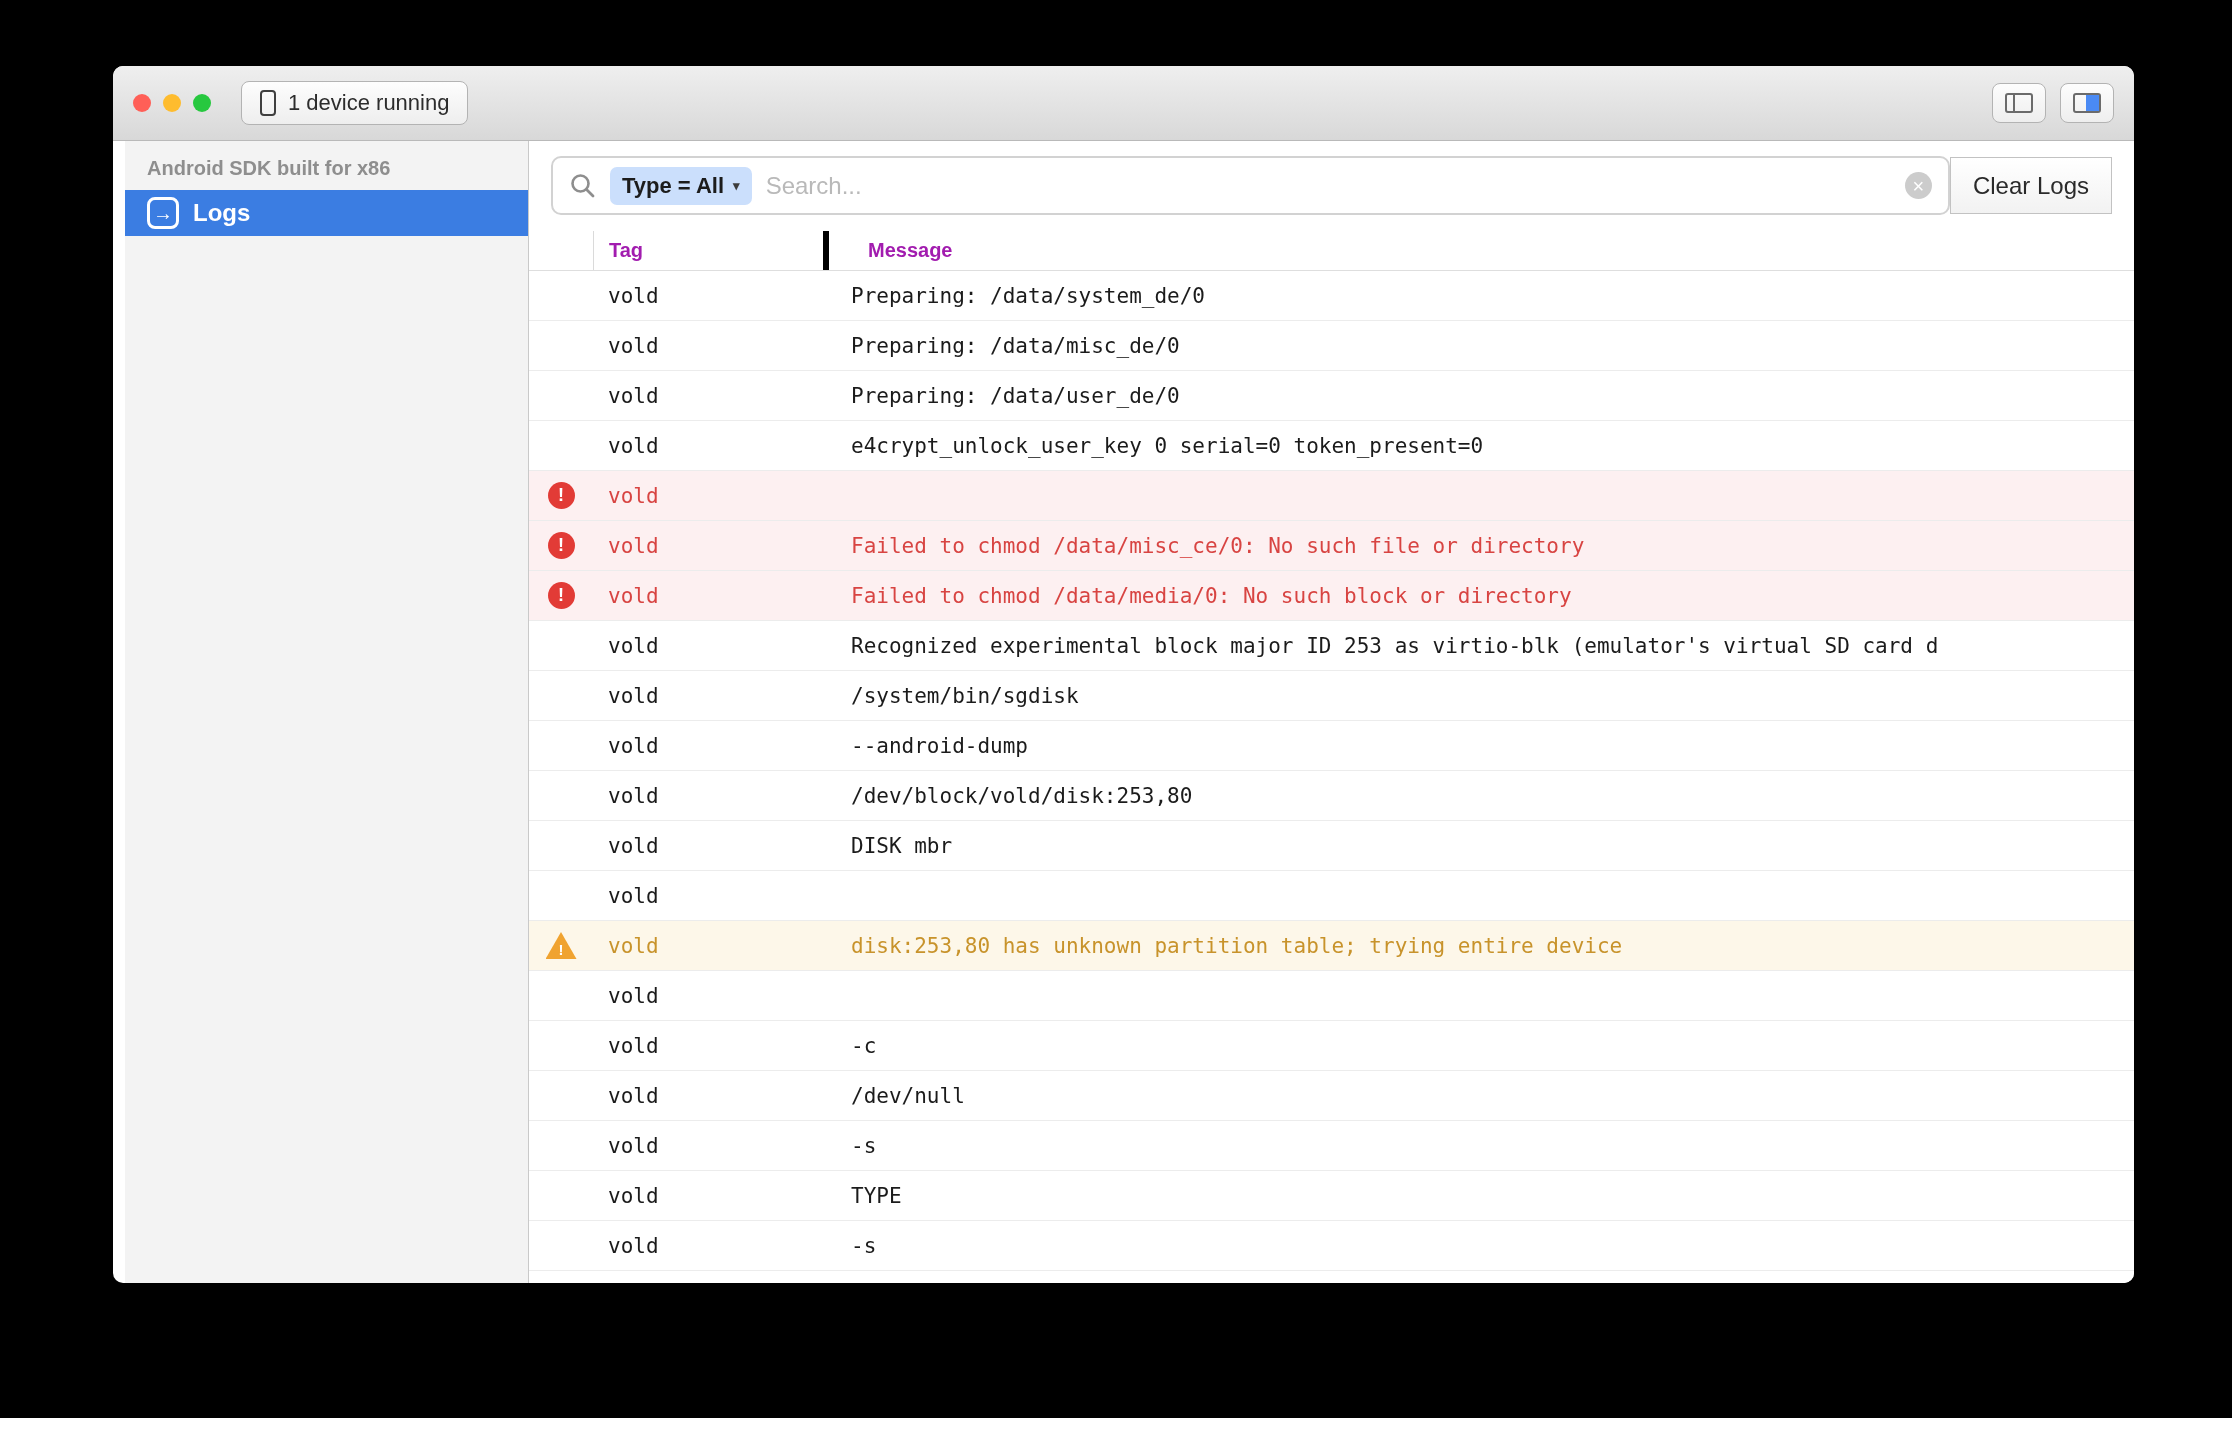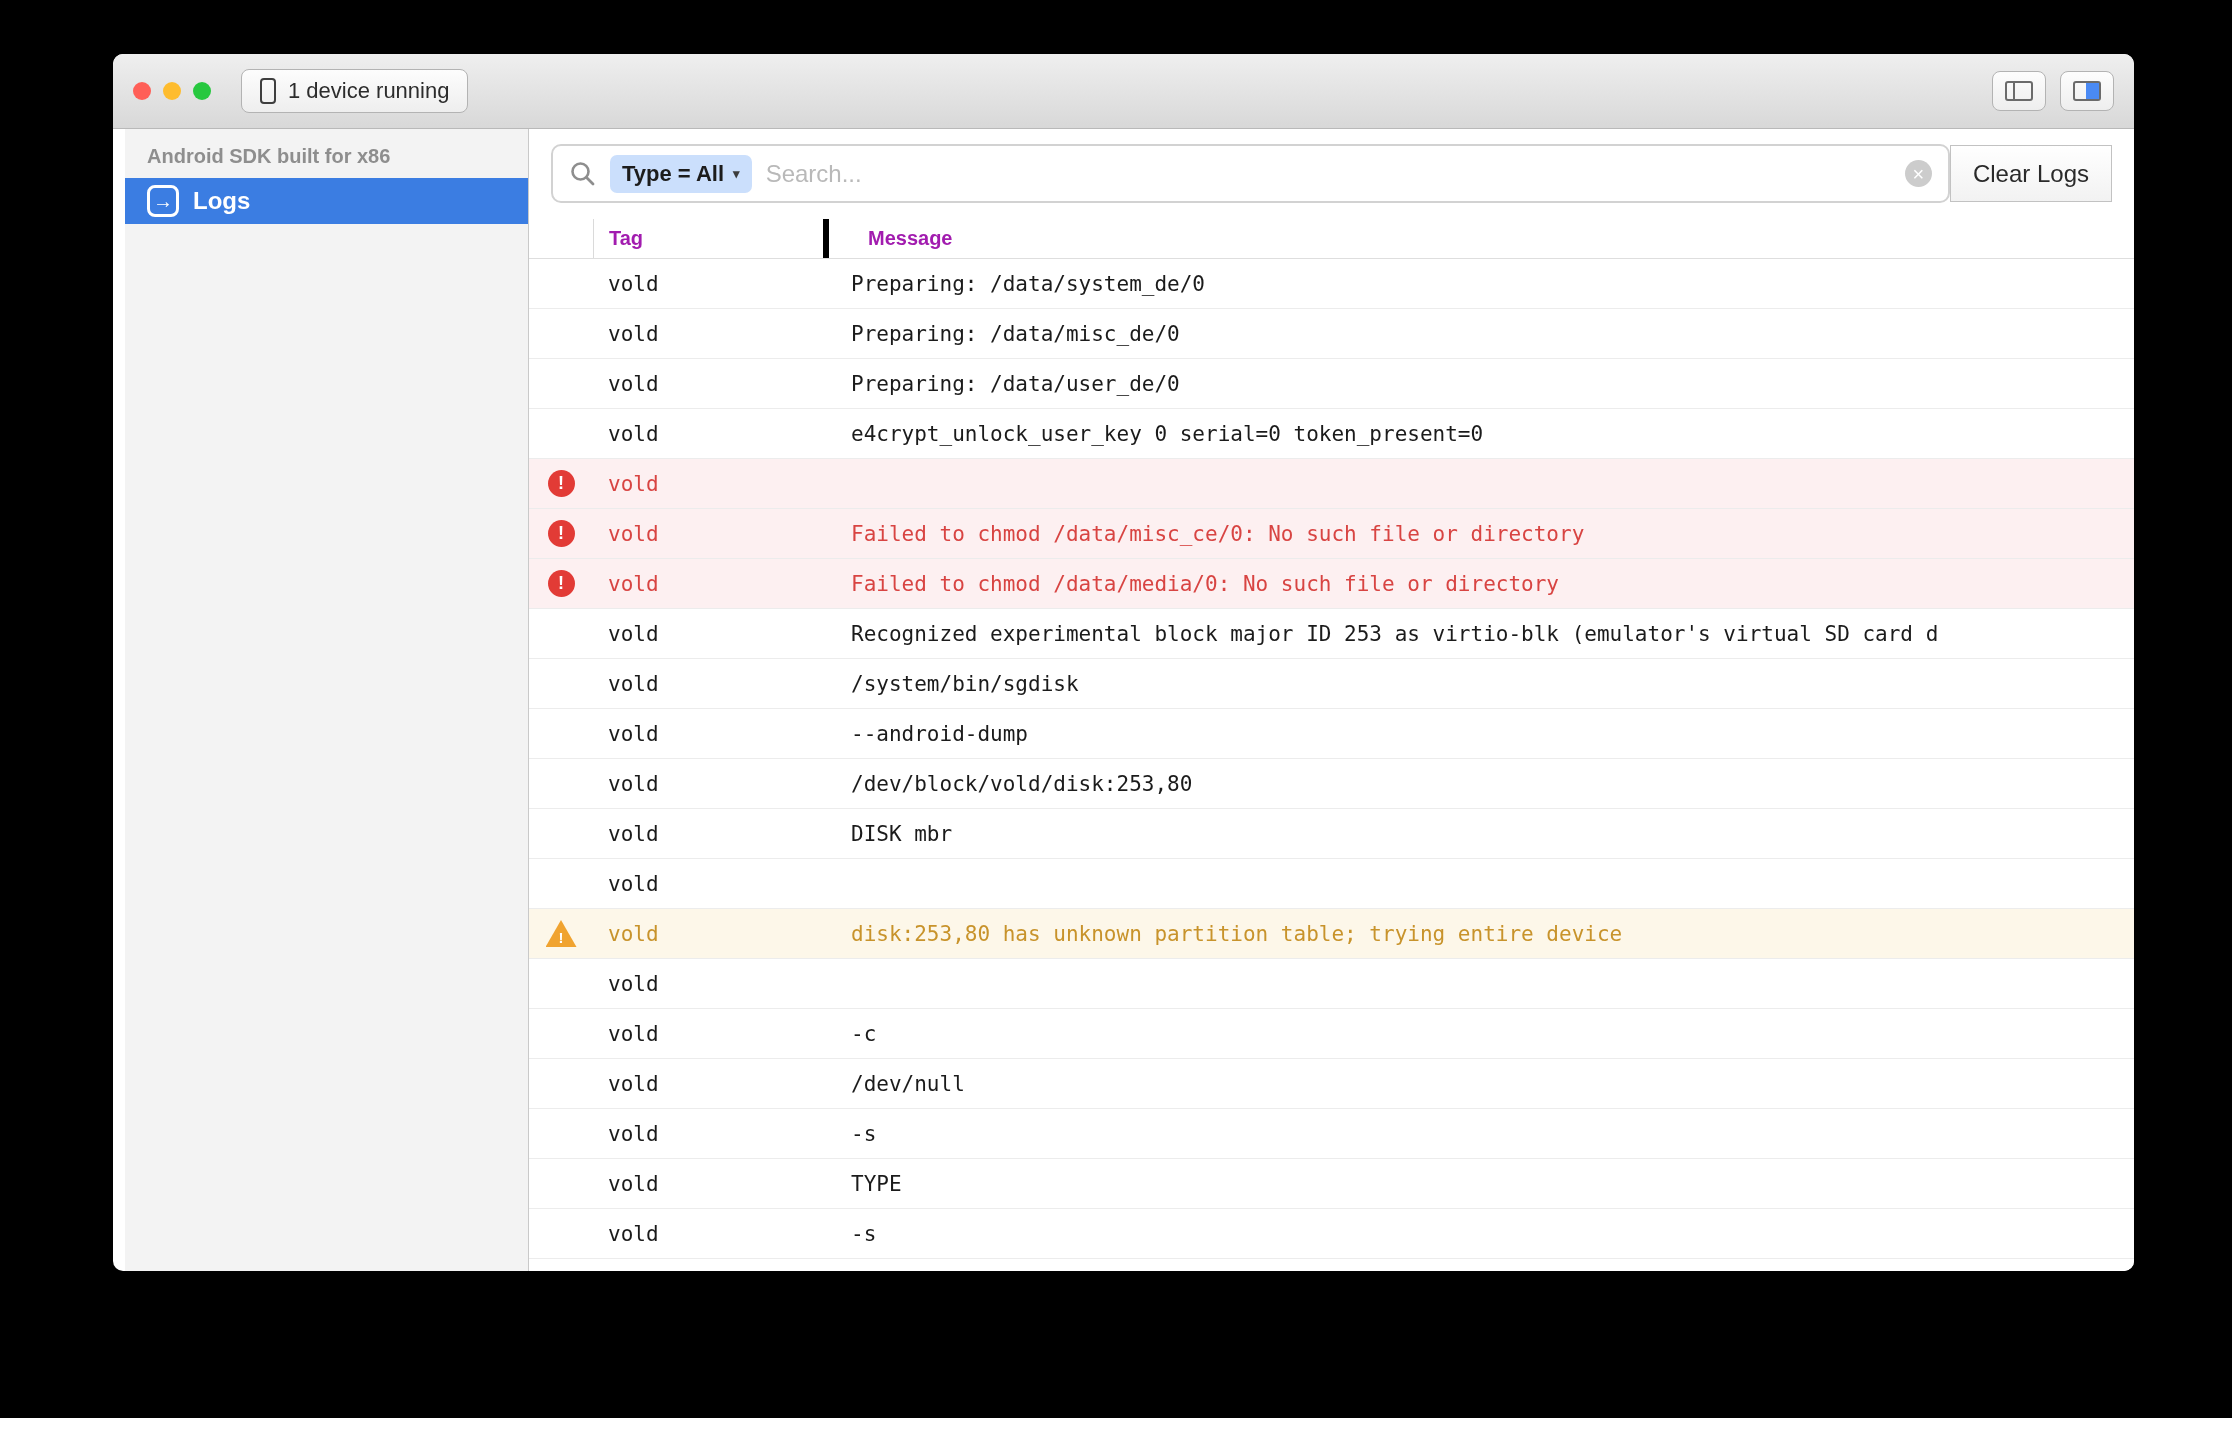--- a/index.html
+++ b/index.html
@@ -1,20 +1,20 @@
 <!DOCTYPE html>
 <html><head>
 <meta charset="utf-8">
 <style>
   * { margin:0; padding:0; box-sizing:border-box; }
   html,body { width:2232px; height:1436px; background:#000; overflow:hidden;
               font-family:"Liberation Sans", sans-serif; }
   .screen { position:relative; width:2232px; height:1436px; background:#000; }
 
-  .window { position:absolute; left:113px; top:54px; width:2021px; height:1217px;
+  .window { position:absolute; left:113px; top:66px; width:2021px; height:1217px;
             border-radius:10px; overflow:hidden; background:#fff;
             box-shadow:0 30px 80px rgba(0,0,0,.55); display:flex; flex-direction:column; }
 
   
   .titlebar { flex:0 0 75px; background:linear-gradient(#efefef,#d8d8d8);
               border-bottom:1px solid #b9b9b9; display:flex; align-items:center; padding:0 20px; }
   .traffic { display:flex; gap:12px; margin-right:30px; }
   .tl { width:18px; height:18px; border-radius:50%; display:inline-block; }
   .tl.red{background:#ff5f57;} .tl.yellow{background:#febc2e;} .tl.green{background:#27c83f;}
   .device-btn { display:flex; align-items:center; gap:12px; height:44px; padding:0 18px;
@@ -182,21 +182,21 @@
                 <span class="lvl-ic err">!</span>
               </div>
     <div class="cell tag-cell">vold</div>
     <div class="cell msg-cell">Failed to chmod /data/misc_ce/0: No such file or directory</div>
   </div>
             <div class="row level-error">
     <div class="cell icon-cell">
                 <span class="lvl-ic err">!</span>
               </div>
     <div class="cell tag-cell">vold</div>
-    <div class="cell msg-cell">Failed to chmod /data/media/0: No such file or directory</div>
+    <div class="cell msg-cell">Failed to chmod /data/media/0: No such block or directory</div>
   </div>
             <div class="row level-info">
     <div class="cell icon-cell"></div>
     <div class="cell tag-cell">vold</div>
     <div class="cell msg-cell">Recognized experimental block major ID 253 as virtio-blk (emulator's virtual SD card d</div>
   </div>
             <div class="row level-info">
     <div class="cell icon-cell"></div>
     <div class="cell tag-cell">vold</div>
     <div class="cell msg-cell">/system/bin/sgdisk</div>

